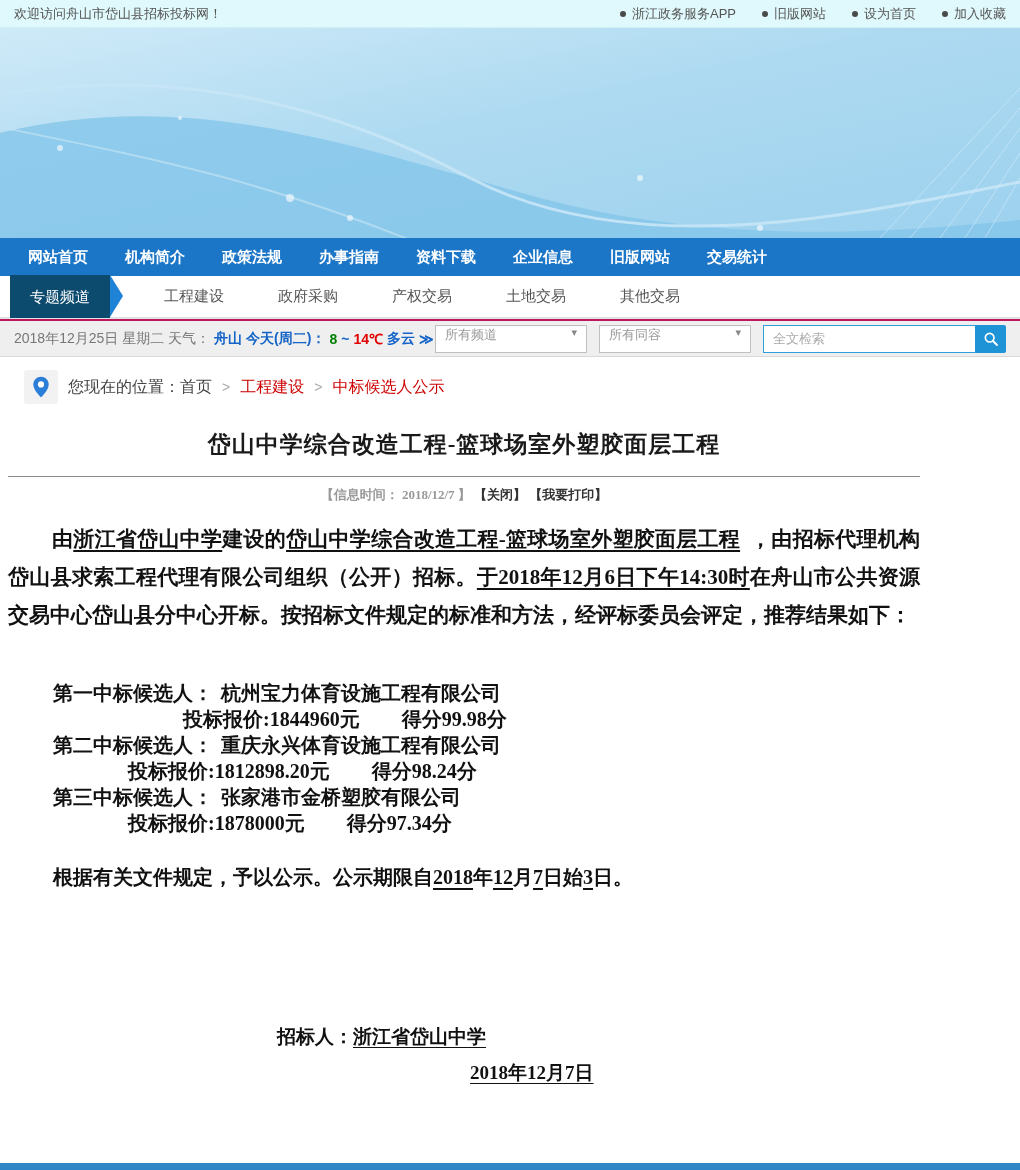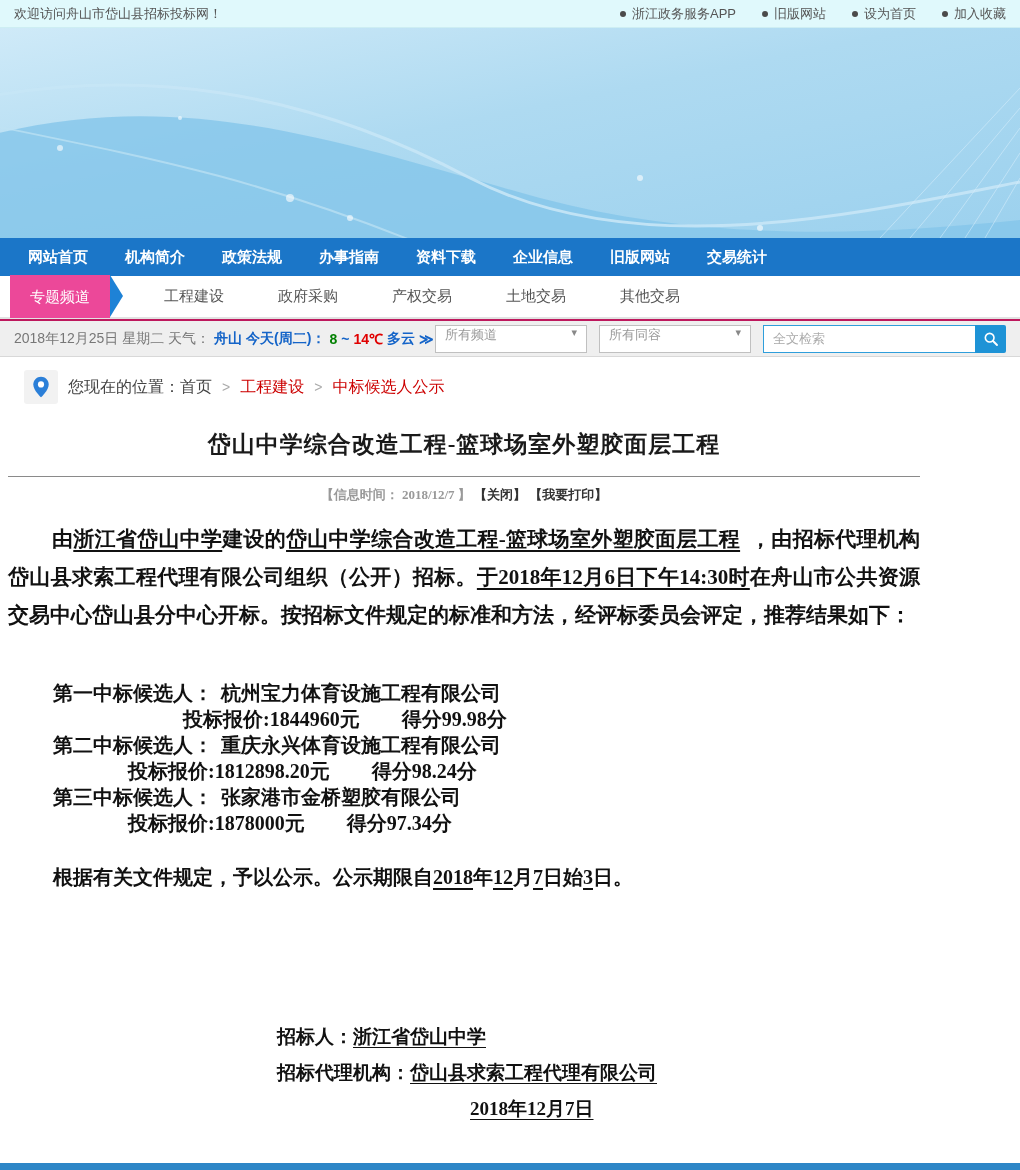--- a/index.html
+++ b/index.html
@@ -36,21 +36,21 @@
     margin-right: 37px; text-decoration: none; cursor: pointer; white-space: nowrap;
   }
 
   
   .sub-nav {
     height: 43px; background: #fff; border-bottom: 2px solid #e2e2e2;
     display: flex; align-items: center;
   }
   .sub-tab {
     position: relative; margin-left: 10px; height: 43px; line-height: 43px;
-    padding: 0 20px; background: #ec4899; color: #fff; font-size: 15px;
+    padding: 0 20px; background: #0c4a6e; color: #fff; font-size: 15px;
     cursor: pointer; text-decoration: none; white-space: nowrap;
   }
   .sub-tab::after {
     content: ""; position: absolute; right: -13px; top: 0;
     border-top: 21.5px solid transparent; border-bottom: 21.5px solid transparent;
     border-left: 13px solid #1e82d6;
   }
   .sub-item {
     color: #555; font-size: 15px; margin-left: 54px; text-decoration: none;
     cursor: pointer; white-space: nowrap;
@@ -302,23 +302,20 @@
     </div>
 
     <p class="notice">
       <span>根据有关文件规定，予以公示。公示期限自</span><span class="u">2018</span><span>年</span><span class="u">12</span><span>月</span><span class="u">7</span><span>日始</span><span class="u">3</span><span>日。</span>
     </p>
 
     <div class="signature">
       <div class="sig-line">
         <span>招标人：</span><span class="u u-pad">浙江省岱山中学</span>
       </div>
-      <div class="sig-line">
-        <span>招标代理机构：</span><span class="u u-pad">岱山县求索工程代理有限公司</span>
-      </div>
       <div class="sig-date">
         <span class="u">2018年12月7日</span>
       </div>
     </div>
   </div>
 
   <div class="bottom-bar"></div>
 </div>
 
 </body></html>

